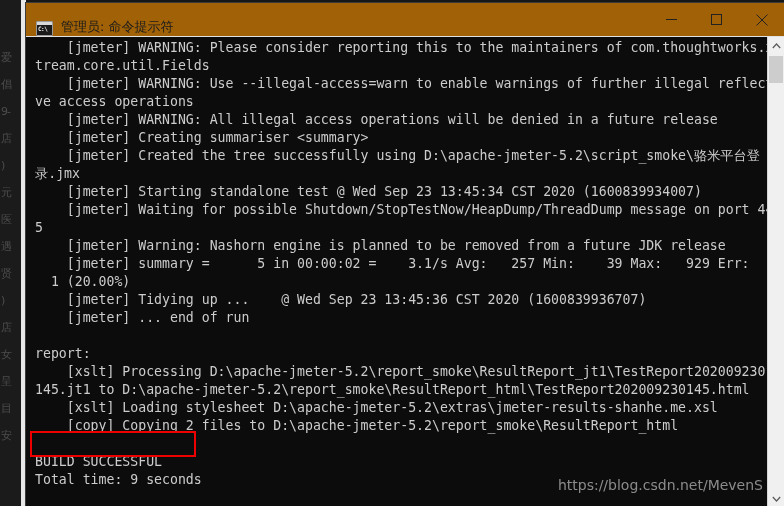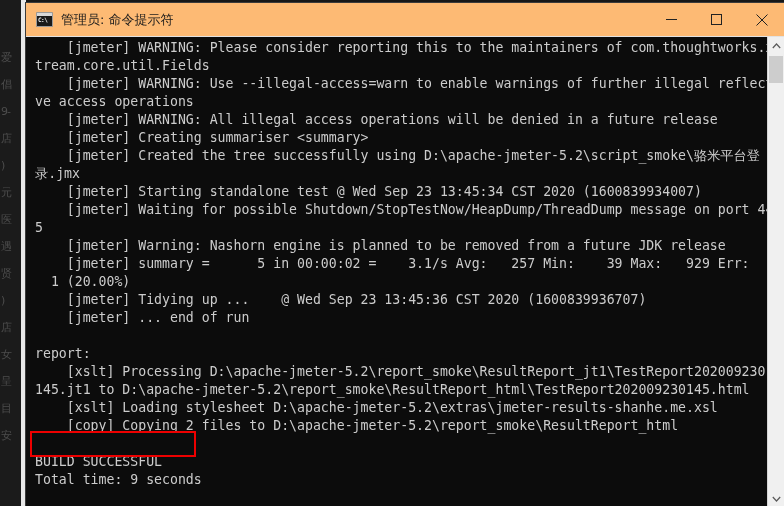--- a/index.html
+++ b/index.html
@@ -59,24 +59,24 @@
     width: 758px;
     height: 503px;
     background: #0c0c0c;
     box-shadow: 0 0 0 1px #3b3b3b;
   }
 
   
   #title-bar {
     position: relative;
     height: 33px;
-    background: #fdba74;
+    background: #a16207;
     border-bottom: 1px solid #e2e2e2;
     display: flex;
-    align-items: center;
+    align-items: flex-end;
   }
   #cmd-icon {
     width: 17px;
     height: 15px;
     margin-left: 10px;
     margin-right: 8px;
     background: #1a1a1a;
     border: 1px solid #9a9a9a;
     border-radius: 1px;
     position: relative;
@@ -255,20 +255,21 @@
           </svg>
         </div>
       </div>
     </div>
 
     <div id="console-body">
       <div id="console-text"><div class="cline">    [jmeter] WARNING: Please consider reporting this to the maintainers of com.thoughtworks.xs</div><div class="cline">tream.core.util.Fields</div><div class="cline">    [jmeter] WARNING: Use --illegal-access=warn to enable warnings of further illegal reflecti</div><div class="cline">ve access operations</div><div class="cline">    [jmeter] WARNING: All illegal access operations will be denied in a future release</div><div class="cline">    [jmeter] Creating summariser &lt;summary&gt;</div><div class="cline">    [jmeter] Created the tree successfully using D:\apache-jmeter-5.2\script_smoke\骆米平台登</div><div class="cline">录.jmx</div><div class="cline">    [jmeter] Starting standalone test @ Wed Sep 23 13:45:34 CST 2020 (1600839934007)</div><div class="cline">    [jmeter] Waiting for possible Shutdown/StopTestNow/HeapDump/ThreadDump message on port 444</div><div class="cline">5</div><div class="cline">    [jmeter] Warning: Nashorn engine is planned to be removed from a future JDK release</div><div class="cline">    [jmeter] summary =      5 in 00:00:02 =    3.1/s Avg:   257 Min:    39 Max:   929 Err:</div><div class="cline">  1 (20.00%)</div><div class="cline">    [jmeter] Tidying up ...    @ Wed Sep 23 13:45:36 CST 2020 (1600839936707)</div><div class="cline">    [jmeter] ... end of run</div><div class="cline"></div><div class="cline">report:</div><div class="cline">    [xslt] Processing D:\apache-jmeter-5.2\report_smoke\ResultReport_jt1\TestReport202009230</div><div class="cline">145.jt1 to D:\apache-jmeter-5.2\report_smoke\ResultReport_html\TestReport202009230145.html</div><div class="cline">    [xslt] Loading stylesheet D:\apache-jmeter-5.2\extras\jmeter-results-shanhe.me.xsl</div><div class="cline">    [copy] Copying 2 files to D:\apache-jmeter-5.2\report_smoke\ResultReport_html</div><div class="cline"></div><div class="cline">BUILD SUCCESSFUL</div><div class="cline">Total time: 9 seconds</div><div class="cline"></div></div>
 
       <div id="annotation-box"></div>
 
+      <div id="watermark">https://blog.csdn.net/MevenS</div>
 
       <div id="console-scrollbar">
         <div class="sb-arrow" id="sb-arrow-up">
           <svg width="9" height="6" viewBox="0 0 9 6">
             <polyline points="0.8,5 4.5,1 8.2,5" fill="none" stroke="#5a5a5a" stroke-width="1.2"></polyline>
           </svg>
         </div>
         <div id="sb-thumb"></div>
         <div class="sb-arrow" id="sb-arrow-down">
           <svg width="9" height="6" viewBox="0 0 9 6">

